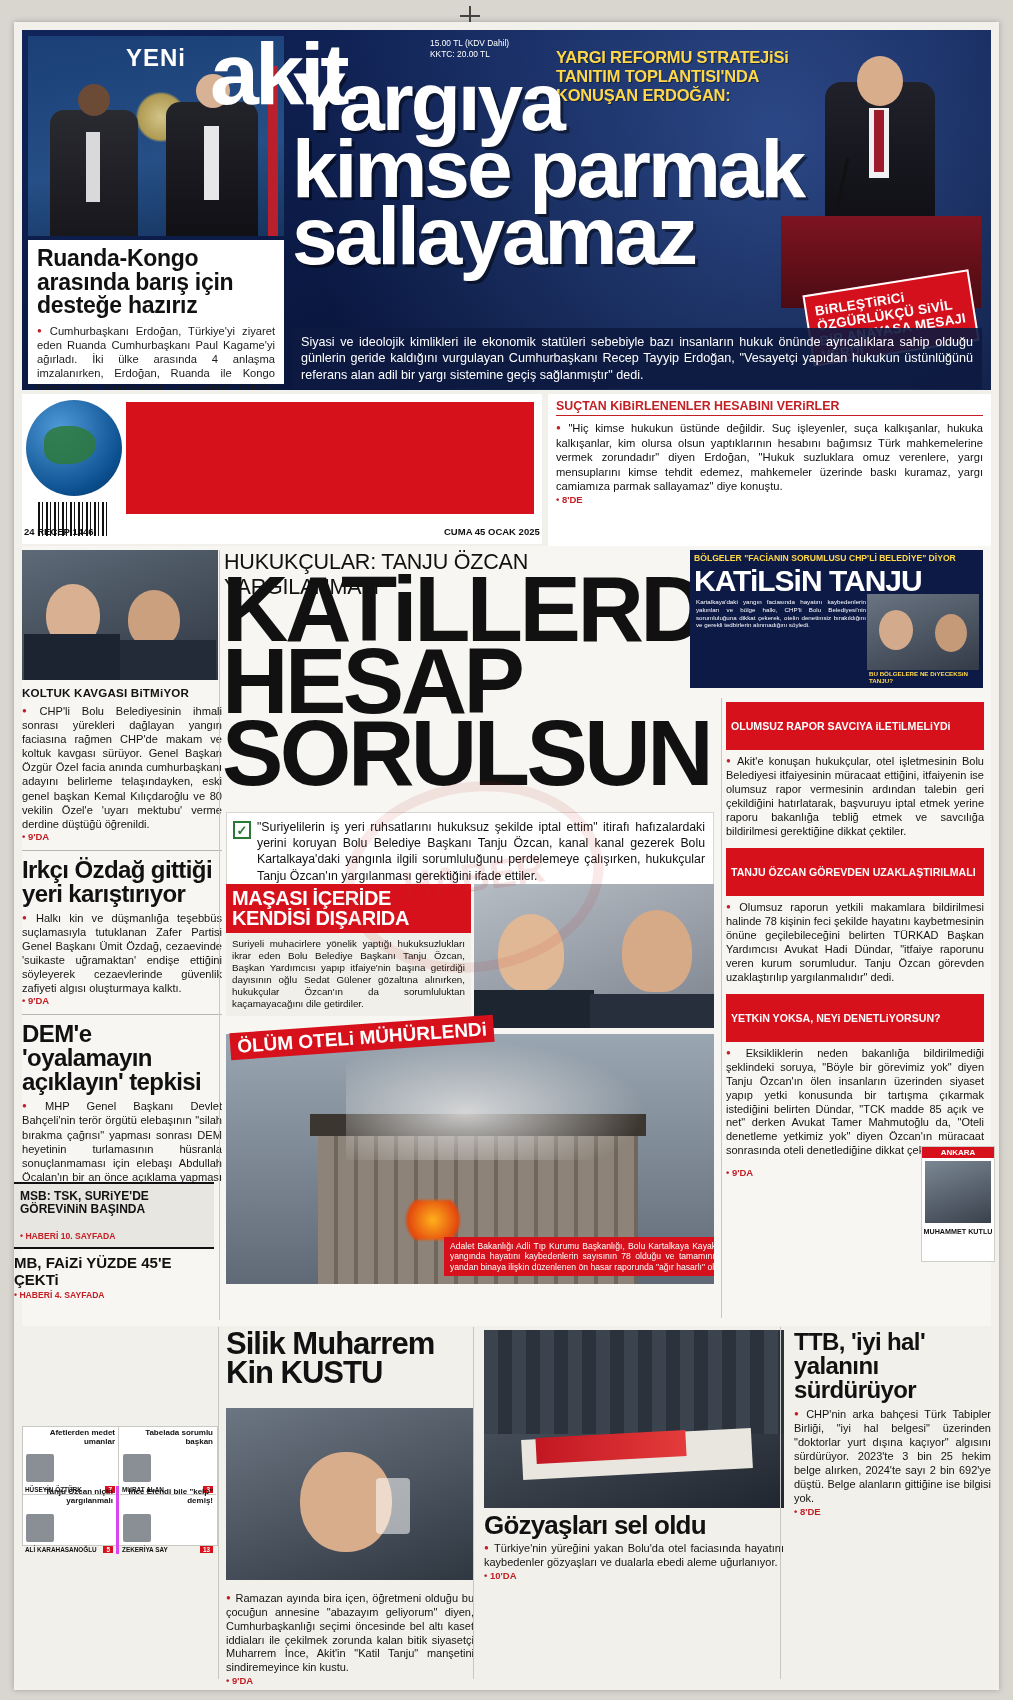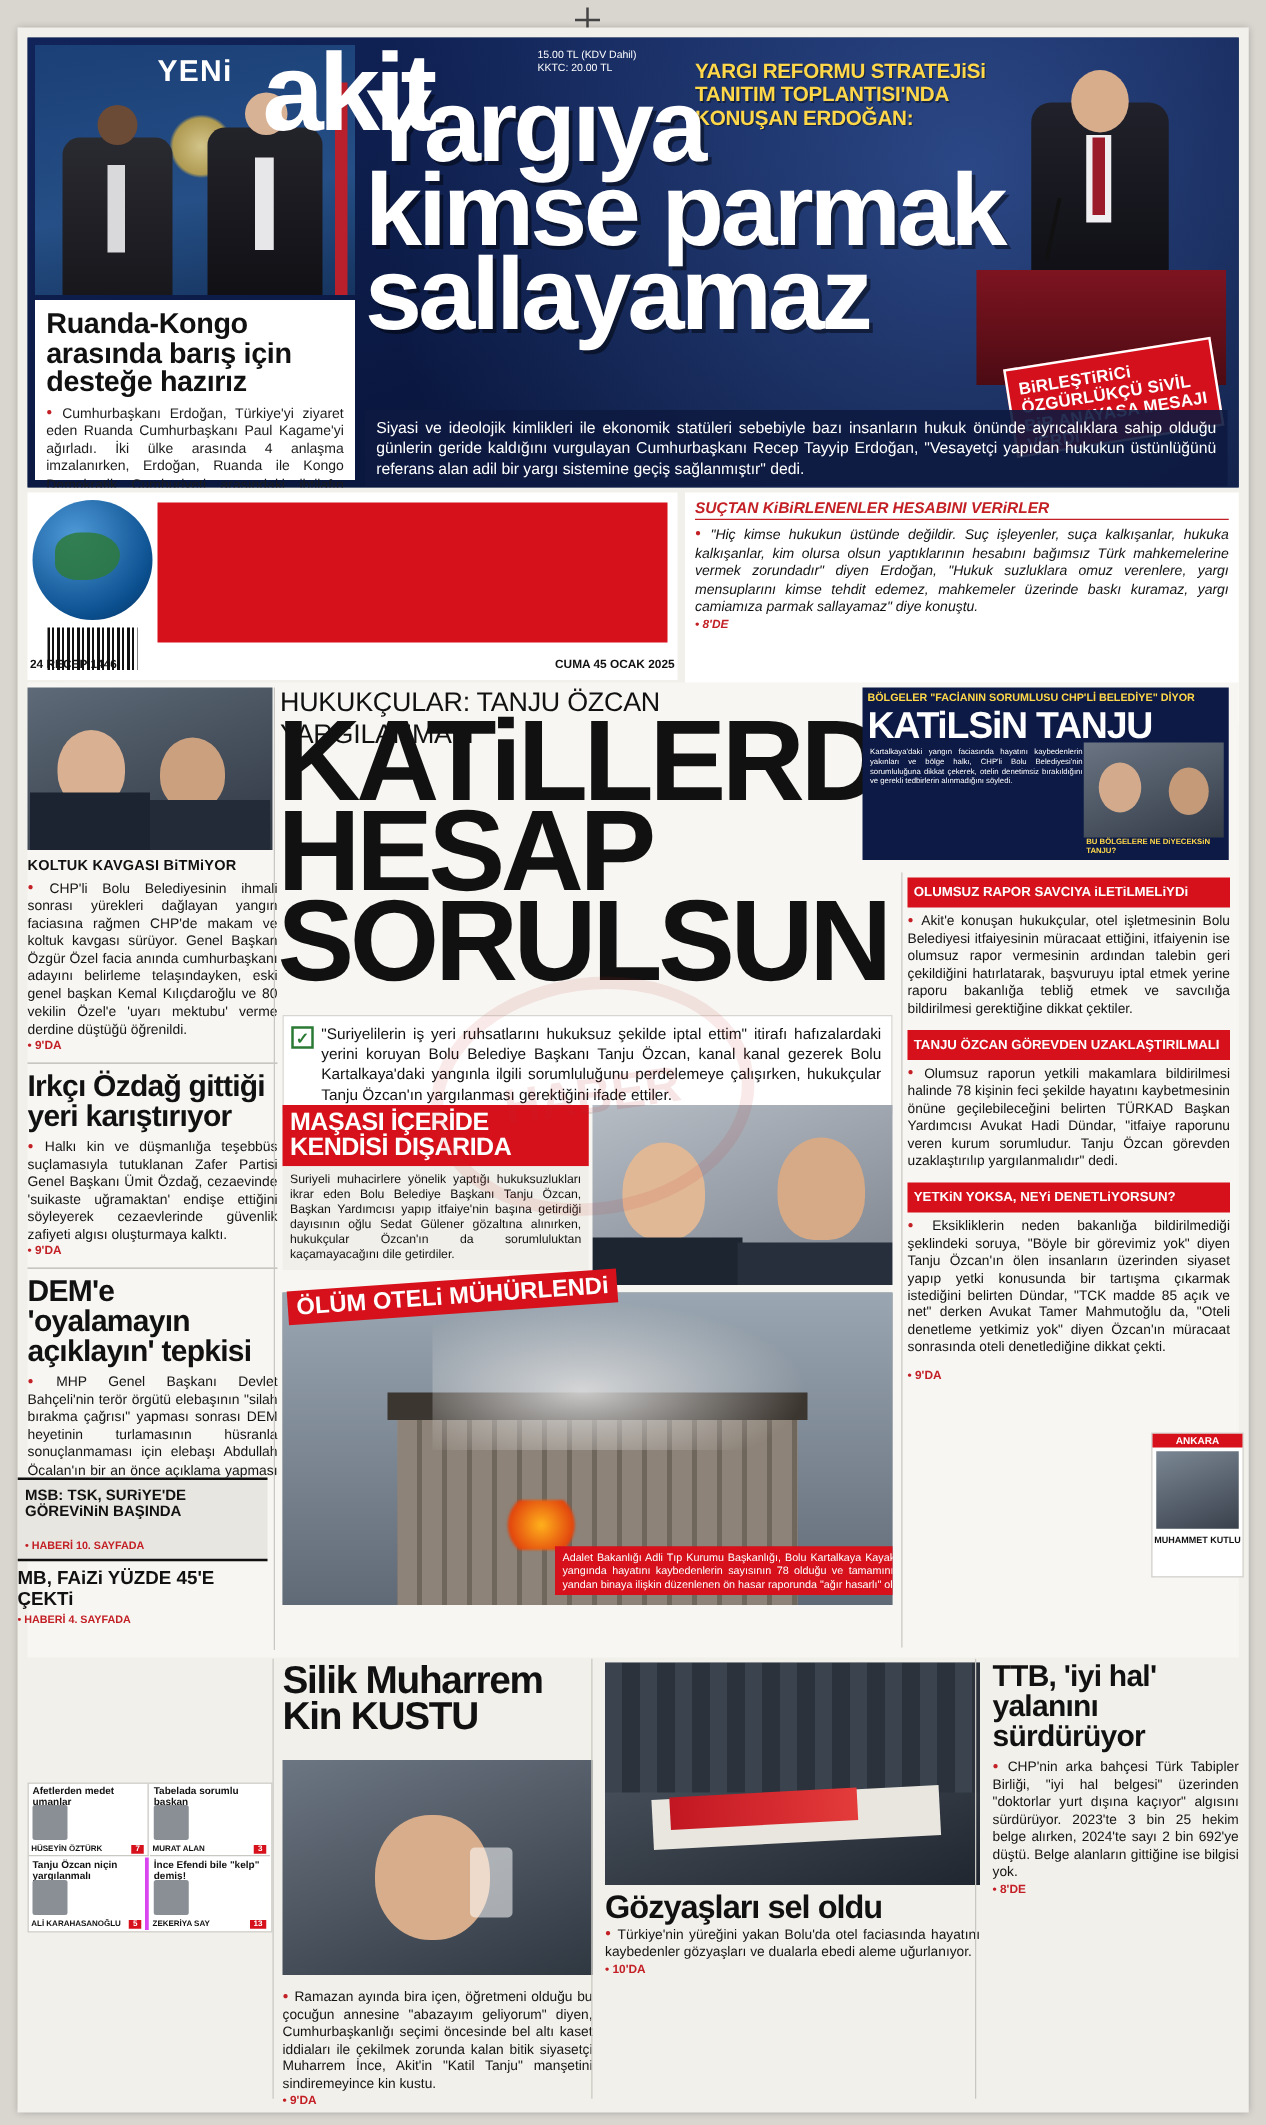--- a/index.html
+++ b/index.html
@@ -59,21 +59,21 @@
   .podium{position:absolute;right:0;bottom:0;width:200px;height:92px;background:linear-gradient(180deg,#7d1420,#4c0b13);}
   .mic{position:absolute;left:60px;top:120px;width:3px;height:50px;background:#111;transform:rotate(12deg);}
 
   .badge-rot{position:absolute;right:16px;top:252px;width:168px;height:72px;background:#d4101d;color:#fff;
     transform:rotate(-9deg);border:2px solid #fff;font-weight:700;font-size:13.5px;line-height:1.12;
     padding:8px 8px;letter-spacing:.2px;}
 
   .hero-lead{position:absolute;left:270px;top:298px;width:690px;background:#0d1a40e6;color:#fff;padding:6px 9px;font-size:12.6px;line-height:1.3;text-align:justify;}
 
   
-  .suctan{position:absolute;left:534px;top:372px;width:443px;height:186px;background:#fff;padding:5px 8px;font-style:italic;}
+  .suctan{position:absolute;left:534px;top:372px;width:443px;height:186px;background:#fff;padding:5px 8px;}
   .suctan-h{color:#c32026;font-weight:700;font-size:12.4px;border-bottom:1px solid #c32026;padding-bottom:2px;}
   .suctan-b{margin-top:5px;font-size:11.2px;line-height:1.3;color:#111;text-align:justify;}
 
   
   .masthead{position:absolute;left:8px;top:372px;width:520px;height:150px;background:#fff;}
   .globe{position:absolute;left:4px;top:6px;width:96px;height:96px;border-radius:50%;
     background:radial-gradient(circle at 35% 30%, #4f9ad8, #0b4f8f 70%, #062f57);}
   .globe:after{content:"";position:absolute;left:18px;top:26px;width:52px;height:38px;background:#2e7a3c;border-radius:45% 55% 60% 40%;opacity:.85;}
   .barcode{position:absolute;left:16px;top:108px;width:72px;height:34px;background:
      repeating-linear-gradient(90deg,#111 0 2px,#fff 2px 4px,#111 4px 5px,#fff 5px 8px);}
@@ -130,38 +130,38 @@
   .otel .bld{position:absolute;left:92px;bottom:0;width:320px;height:150px;background:
      repeating-linear-gradient(90deg,#8d8378 0 16px,#6f665c 16px 20px),
      linear-gradient(180deg,#9b9086,#6b6258);}
   .otel .roof{position:absolute;left:84px;bottom:148px;width:336px;height:22px;background:#3c3630;}
   .otel .fire{position:absolute;left:176px;bottom:44px;width:62px;height:40px;background:radial-gradient(circle,#ffb11c,#e2450d 70%,transparent 75%);filter:blur(1px);}
   .otel .smoke{position:absolute;left:120px;top:6px;width:300px;height:120px;background:radial-gradient(ellipse at 40% 60%,rgba(220,220,220,.9),rgba(170,170,170,0) 70%);}
   .otel-tag{position:absolute;left:216px;top:1002px;background:#d6111c;color:#fff;font-weight:700;font-size:19px;line-height:1.02;padding:4px 7px;transform:rotate(-4deg);}
   .otel-cap{position:absolute;left:218px;bottom:8px;width:440px;background:#d6111c;color:#fff;font-size:8.6px;line-height:1.22;padding:4px 6px;text-align:justify;}
 
   .right-col{position:absolute;left:712px;top:680px;width:258px;}
-  .rc-h{background:#d6111c;color:#fff;font-weight:700;font-size:10.6px;padding:6px 5px;}
+  .rc-h{background:#d6111c;color:#fff;font-weight:700;font-size:10.6px;padding:18px 5px;}
   .rc-b{font-size:11px;line-height:1.27;color:#131313;text-align:justify;margin:5px 0 9px;}
   .ankara{position:absolute;right:4px;top:1124px;width:74px;height:116px;background:#fff;border:1px solid #cfcdc7;}
   .ankara .lbl{background:#d6111c;color:#fff;font-size:8px;font-weight:700;text-align:center;padding:1px 0;}
   .ankara .ph{height:62px;margin:3px;background:linear-gradient(160deg,#7b8794,#39414c);}
   .ankara .ph:after{content:"";position:absolute;}
   .ankara .nm{font-size:7.2px;text-align:center;line-height:1.15;font-weight:700;color:#111;padding:2px 1px;}
 
   .msb{position:absolute;left:0;top:1160px;width:200px;background:#e8e6e0;border-top:2px solid #111;border-bottom:2px solid #111;padding:6px 6px;}
   .msb-t{font-weight:700;font-size:12px;line-height:1.05;color:#111;}
   .msb-r{font-size:8.6px;color:#c32026;font-weight:700;margin-top:16px;}
   .mb{position:absolute;left:0;top:1232px;width:200px;}
   .mb-t{font-weight:700;font-size:15px;color:#111;}
   .mb-r{font-size:8.6px;color:#c32026;font-weight:700;margin-top:2px;}
 
   
   .strip{position:absolute;left:8px;top:1404px;width:196px;height:120px;background:#fff;border:1px solid #cac8c2;}
-  .strip .cell{position:absolute;width:96px;height:58px;}
+  .strip .cell{position:absolute;width:96px;height:68px;text-align:right;}
   .strip .ttl{font-size:8px;line-height:1.1;font-weight:700;color:#111;padding:2px 3px;}
   .strip .ph{position:absolute;bottom:12px;left:3px;width:28px;height:28px;background:#8a8f96;border-radius:2px;}
   .strip .nm{position:absolute;bottom:1px;left:2px;font-size:6.4px;font-weight:700;color:#111;}
   .strip .pg{position:absolute;bottom:1px;right:3px;background:#d6111c;color:#fff;font-size:6.4px;font-weight:700;padding:0 3px;}
 
   
   .bottom{position:absolute;left:8px;top:1308px;width:969px;height:352px;}
   .b-col1{position:absolute;left:204px;top:0;width:248px;}
   .b1-title{font-weight:700;font-size:31px;line-height:.92;color:#111;letter-spacing:-1px;}
   .b1-photo{position:absolute;left:0;top:78px;width:248px;height:172px;background:linear-gradient(160deg,#6c7682,#2f3741);overflow:hidden;}

